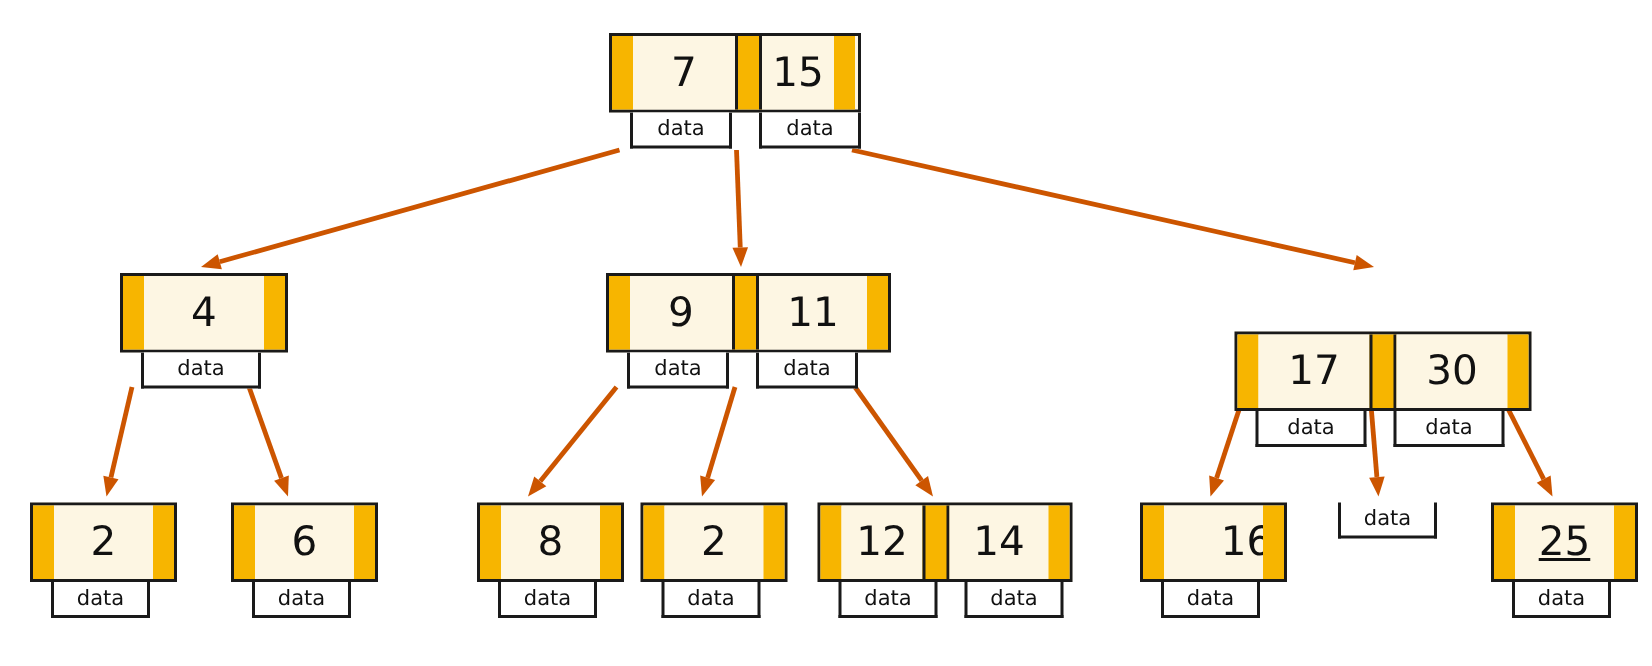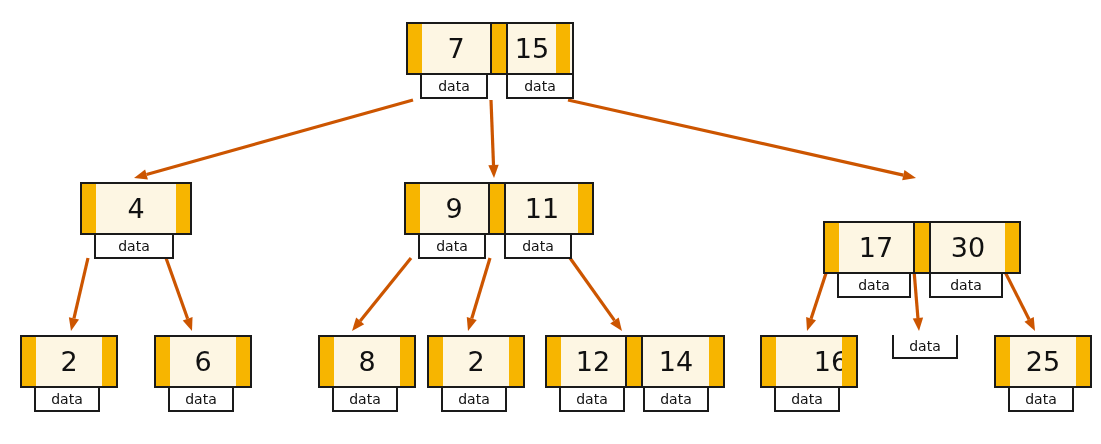--- a/index.html
+++ b/index.html
@@ -150,21 +150,21 @@
         <div class="ptr"></div>
       </div>
       <div class="data-row">
         <div class="data-spacer" style="width: 14px;"></div>
         <div class="data-cell" style="width: 66px;">data</div>
       </div>
     </div>
     <div class="node" style="left: 545px; top: 335px;">
       <div class="node-row">
         <div class="ptr"></div>
-        <div class="key" style="width: 64px;">12</div>
+        <div class="key" style="width: 54px;">12</div>
         <div class="ptr mid"></div>
         <div class="key" style="width: 66px;">14</div>
         <div class="ptr"></div>
       </div>
       <div class="data-row">
         <div class="data-spacer" style="width: 14px;"></div>
         <div class="data-cell" style="width: 66px;">data</div>
         <div class="data-spacer" style="width: 18px;"></div>
         <div class="data-cell" style="width: 66px;">data</div>
       </div>
@@ -182,21 +182,21 @@
     </div>
     <div class="node" style="left: 878px; top: 335px;">
       <div class="data-row">
         <div class="data-spacer" style="width: 14px;"></div>
         <div class="data-cell" style="width: 66px;">data</div>
       </div>
     </div>
     <div class="node" style="left: 994px; top: 335px;">
       <div class="node-row">
         <div class="ptr"></div>
-        <div class="key" style="width: 66px;">25</div>
+        <div class="key" style="width: 66px; text-decoration: underline;">25</div>
         <div class="ptr"></div>
       </div>
       <div class="data-row">
         <div class="data-spacer" style="width: 14px;"></div>
         <div class="data-cell" style="width: 66px;">data</div>
       </div>
     </div>
   </div>
 
 </body></html>

